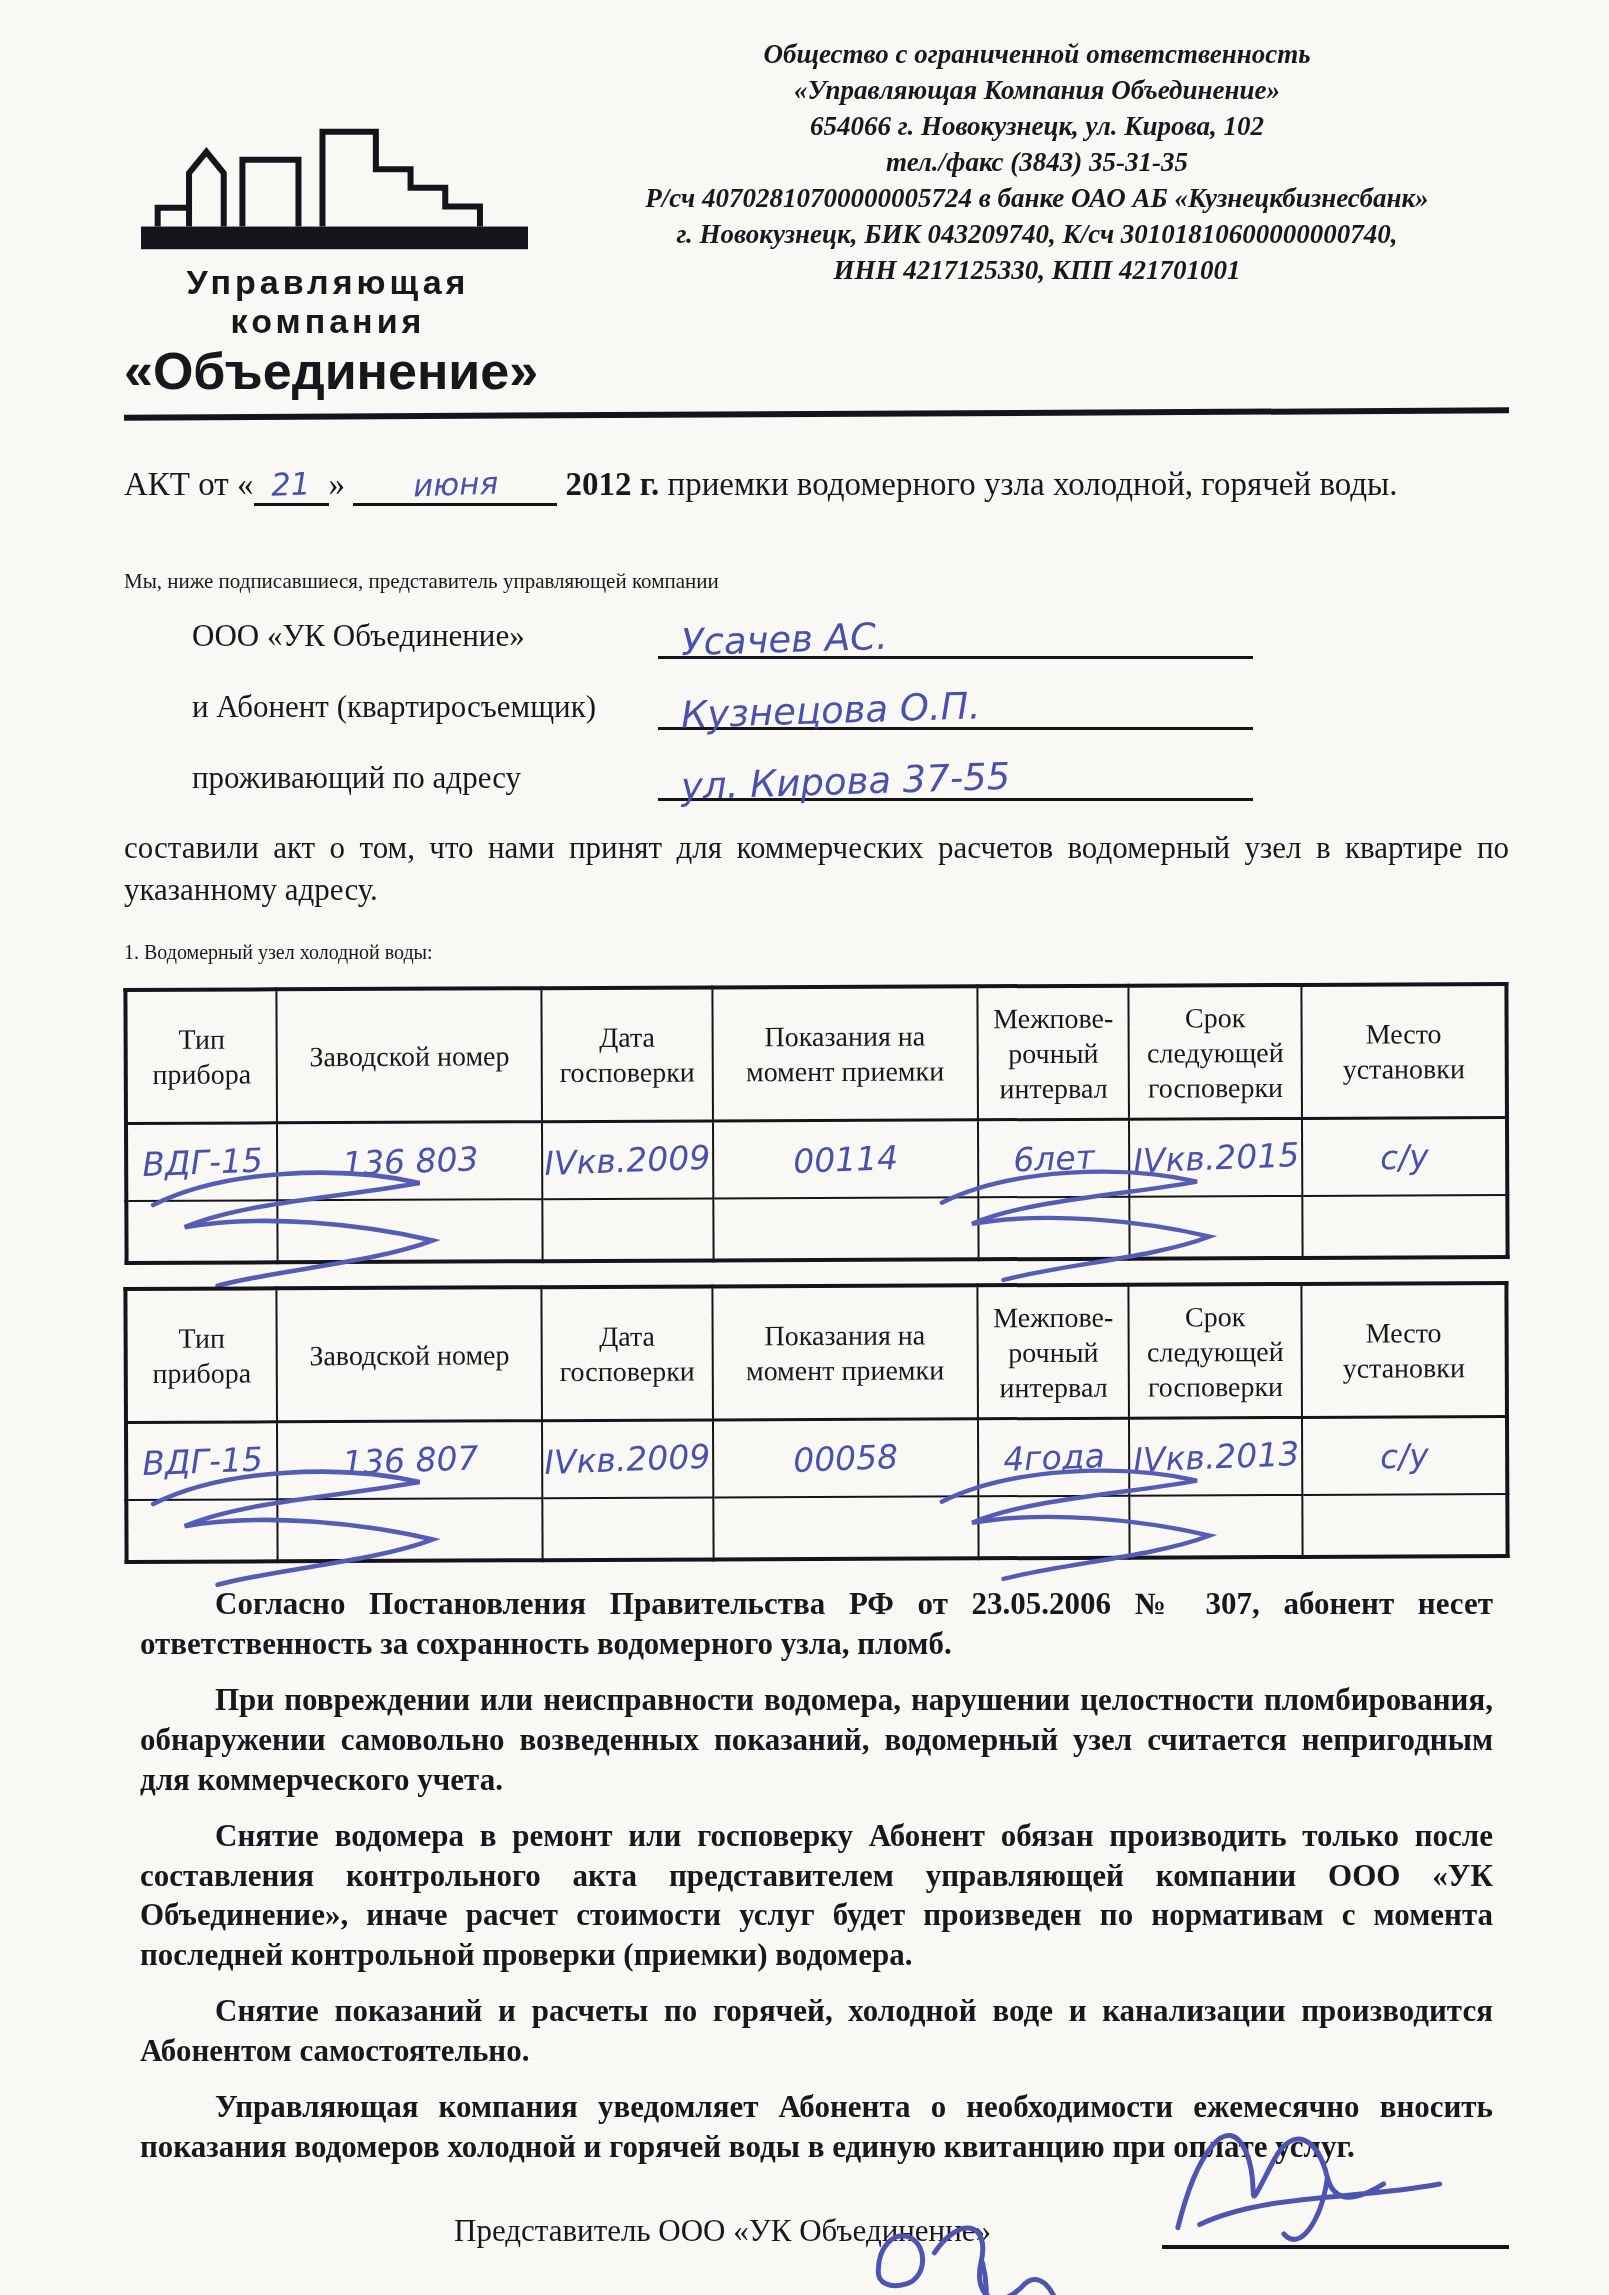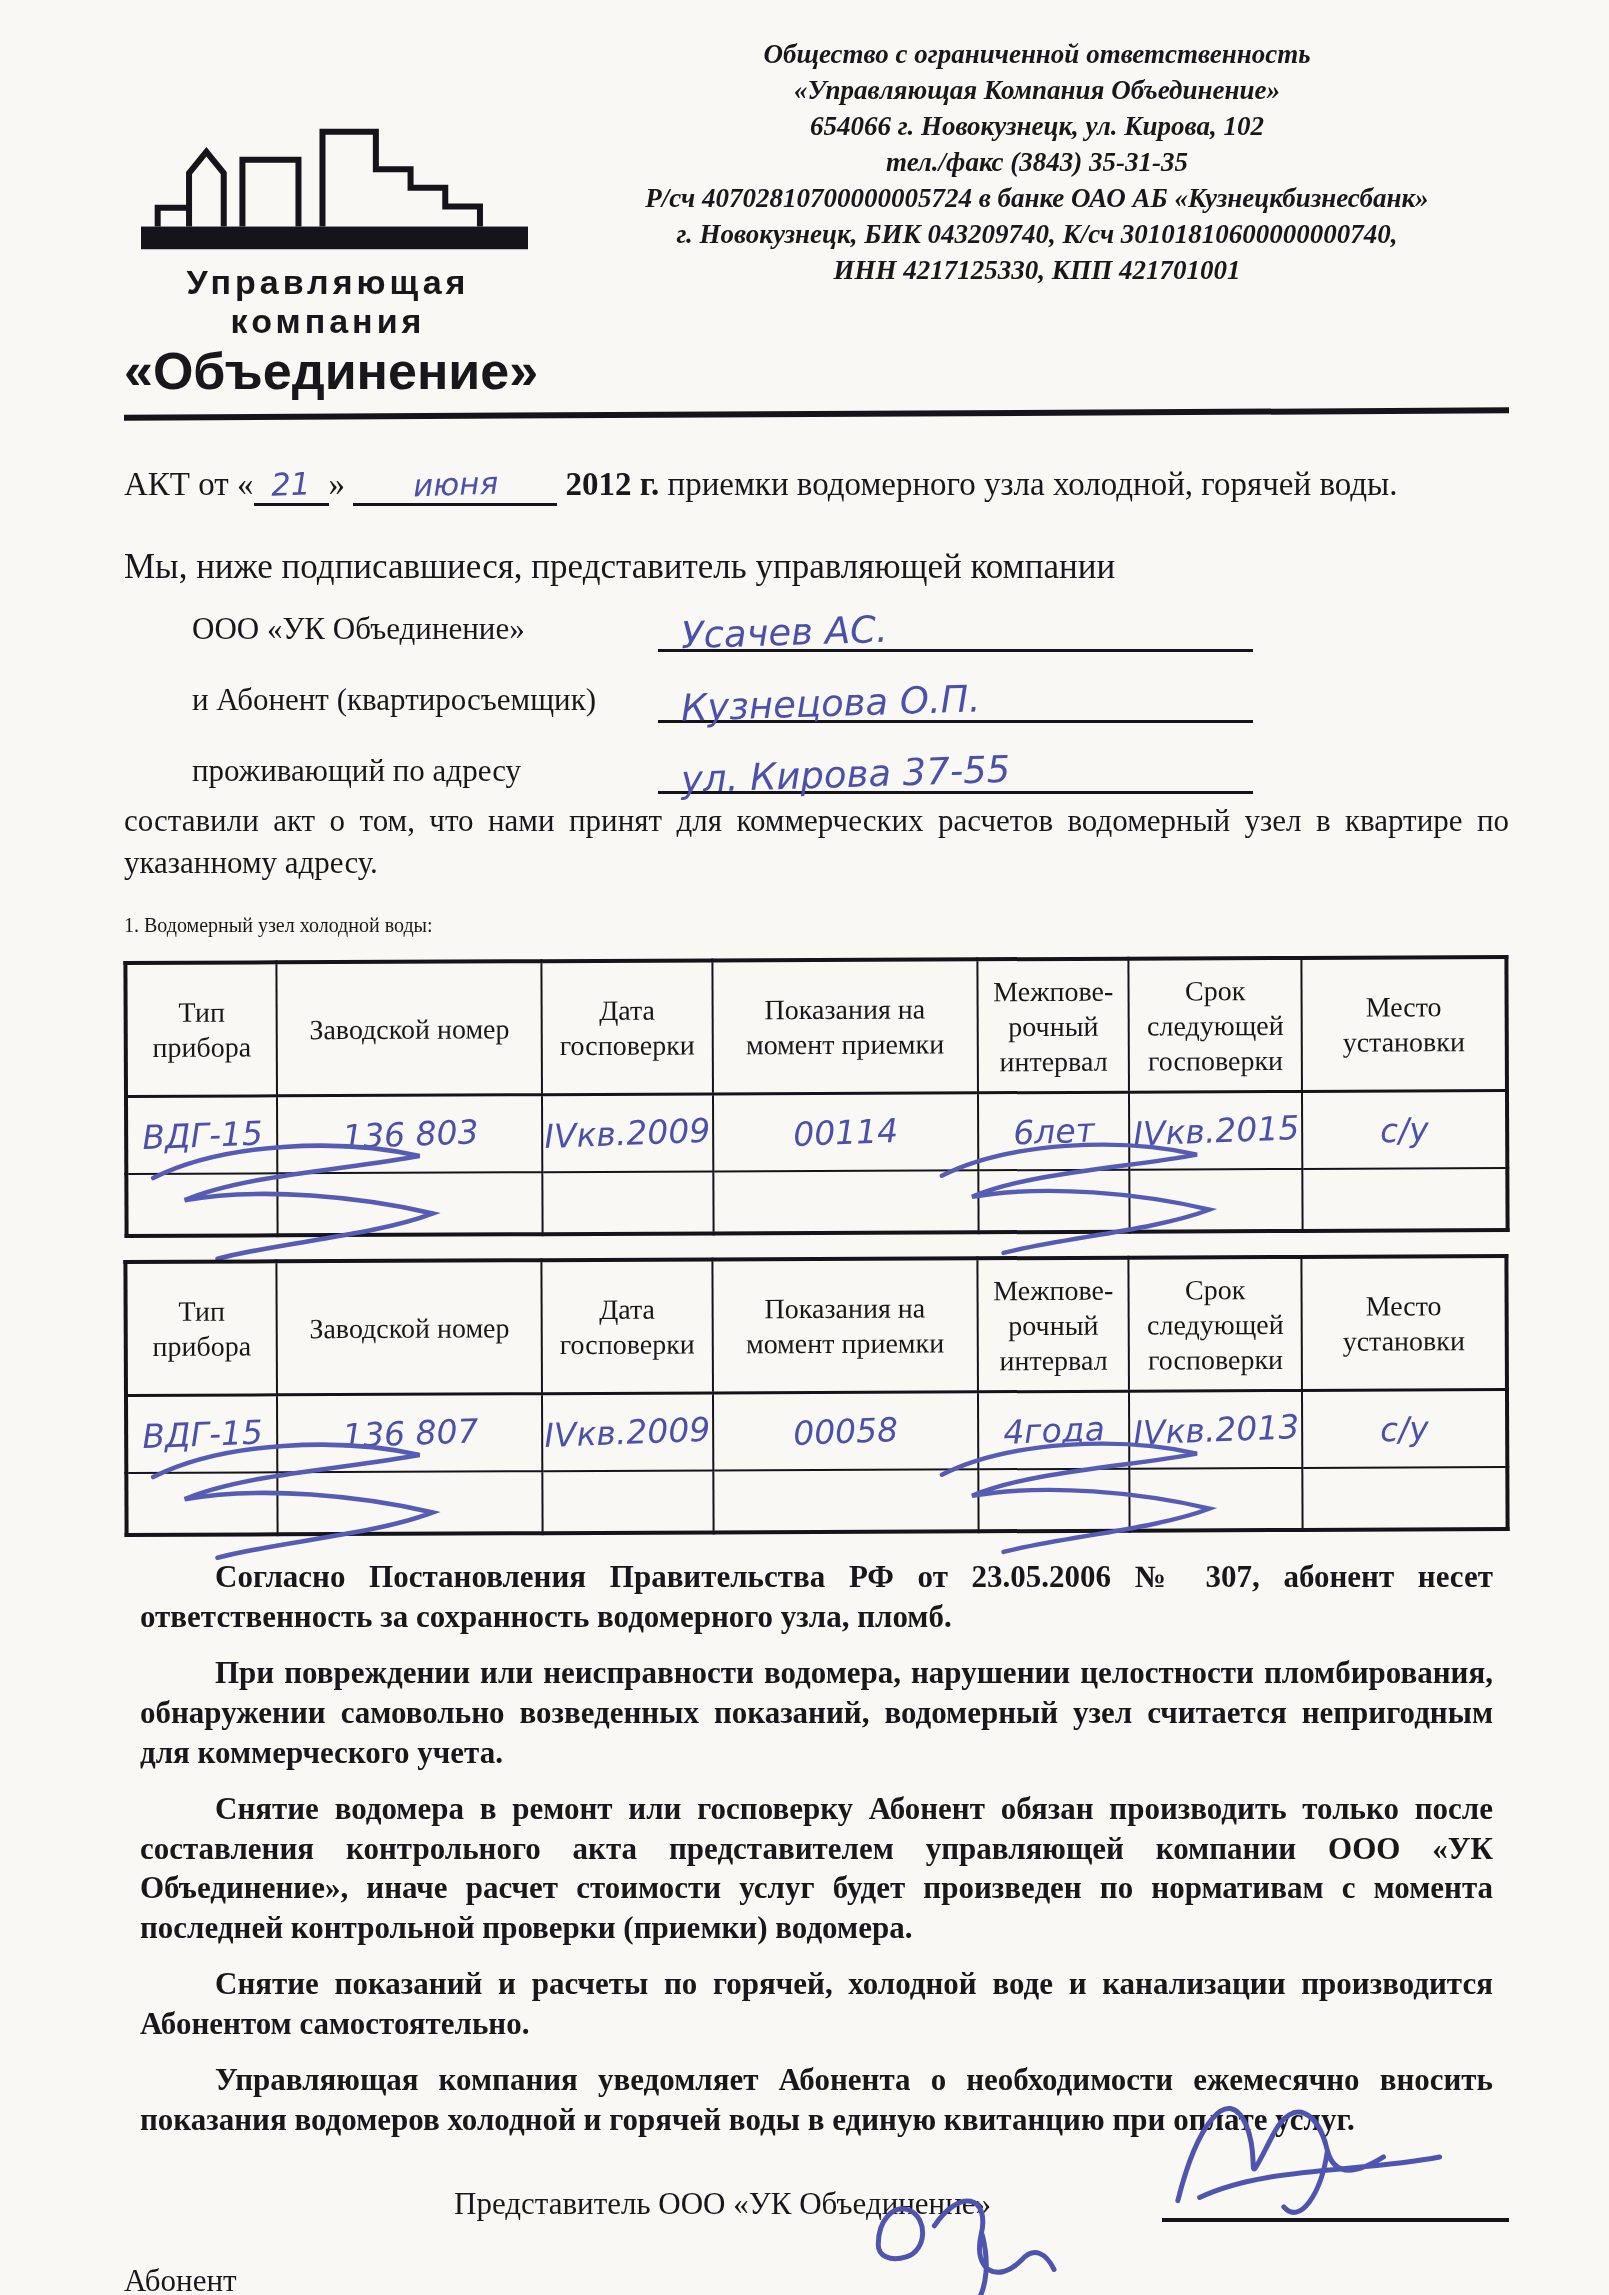--- a/index.html
+++ b/index.html
@@ -22,27 +22,27 @@
     font-size:27px;line-height:1.33;padding-top:5.3px;}
   .rule{height:6px;background:#14141a;margin-top:10.7px;transform:rotate(-0.3deg);}
   
   .title{margin-top:49px;font-size:33px;white-space:nowrap;}
   .blank{display:inline-block;border-bottom:3.3px solid #14141a;text-align:center;vertical-align:baseline;}
   .blank-day{width:75px;}
   .blank-month{width:204px;}
   .hw{font-family:"DejaVu Sans",sans-serif;font-style:italic;color:#4a51ad;
     display:inline-block;transform:rotate(-2deg);}
   .title .hw{font-size:31px;}
-  .intro{margin-top:41px;font-size:35px;font-family:Liberation Serif, serif;}
+  .intro{margin-top:63px;font-size:21px;font-family:Liberation Serif, serif;}
   
   .frow{display:flex;align-items:center;margin-top:12px;height:59px;}
   .flabel{width:534px;padding-left:68px;font-size:31px;box-sizing:border-box;flex:none;}
   .fline{width:595px;border-bottom:3.3px solid #14141a;padding-left:23.4px;box-sizing:border-box;}
   .fline .hw{font-size:37px;transform:rotate(-1.8deg);position:relative;top:4.7px;}
-  .statement{font-size:31px;line-height:1.33;text-align:justify;}
+  .statement{margin-top:20px;font-size:31px;line-height:1.33;text-align:justify;}
   .sectitle{margin-top:31px;font-size:20px;}
   
   .tablewrap{position:relative;margin-top:21.4px;transform:rotate(-0.25deg);}
   table{width:100%;border-collapse:collapse;border:4px solid #14141a;}
   th,td{border:2px solid #14141a;font-weight:normal;}
   thead tr{border-bottom:3.3px solid #14141a;}
   th{font-size:28px;text-align:center;vertical-align:middle;height:122px;line-height:1.25;padding:4px 6.7px;}
   tr.data td{height:73px;text-align:center;vertical-align:middle;}
   tr.data .hw{font-size:33px;}
   tr.empty td{height:57px;}

